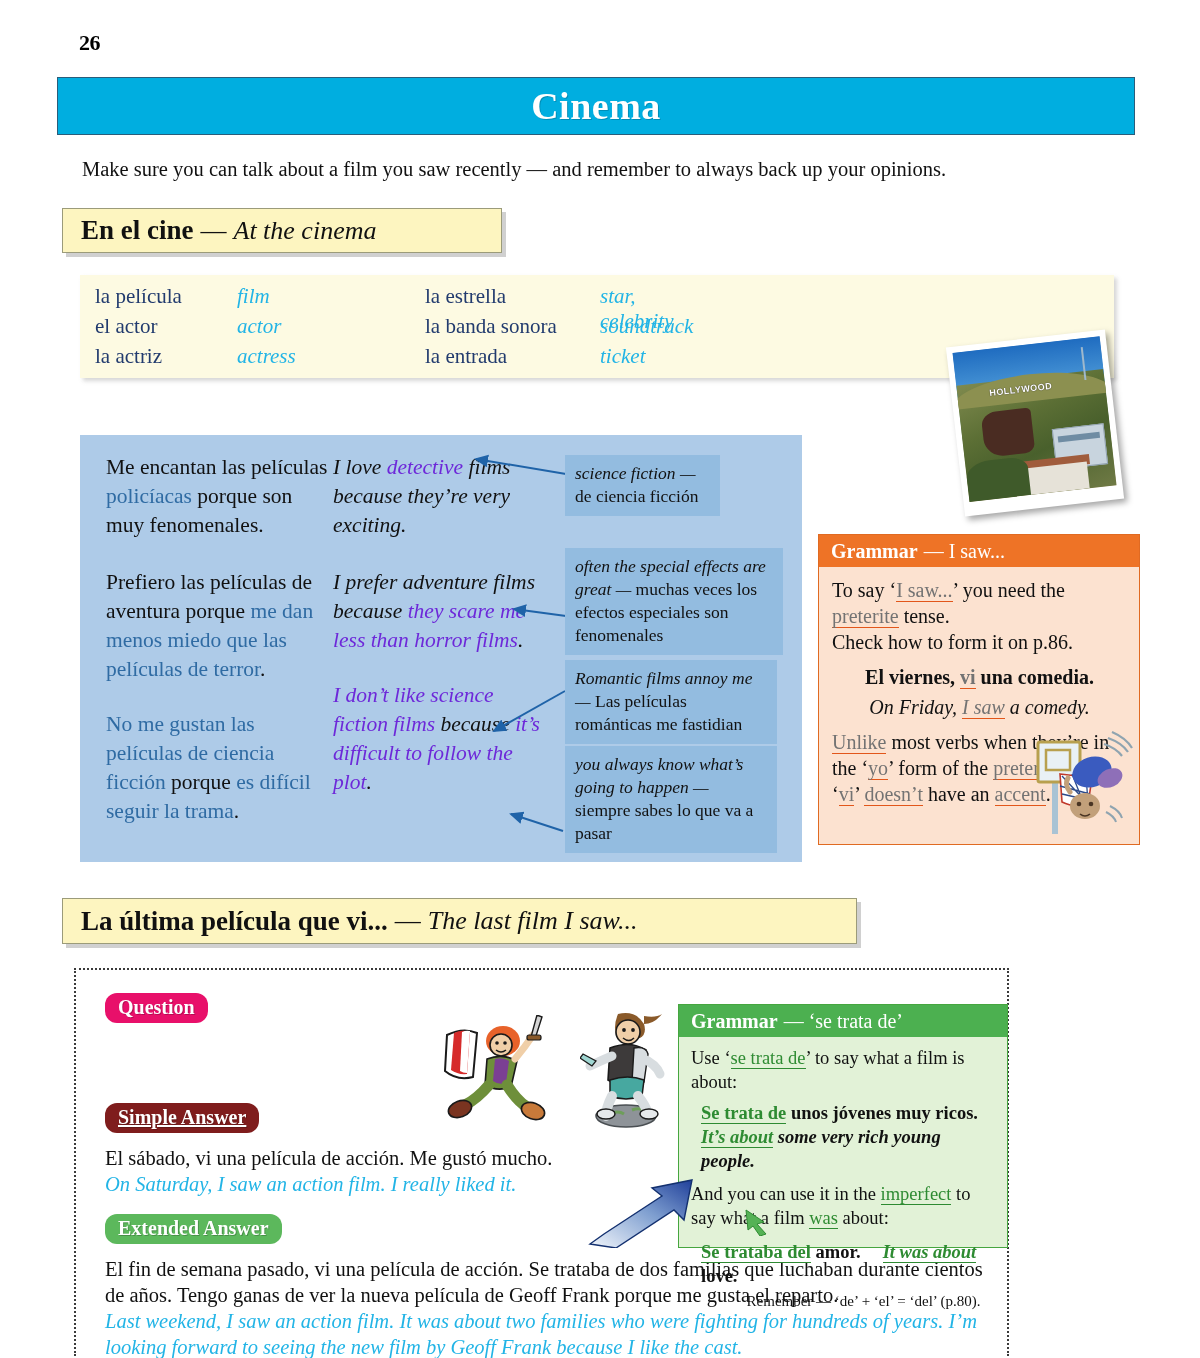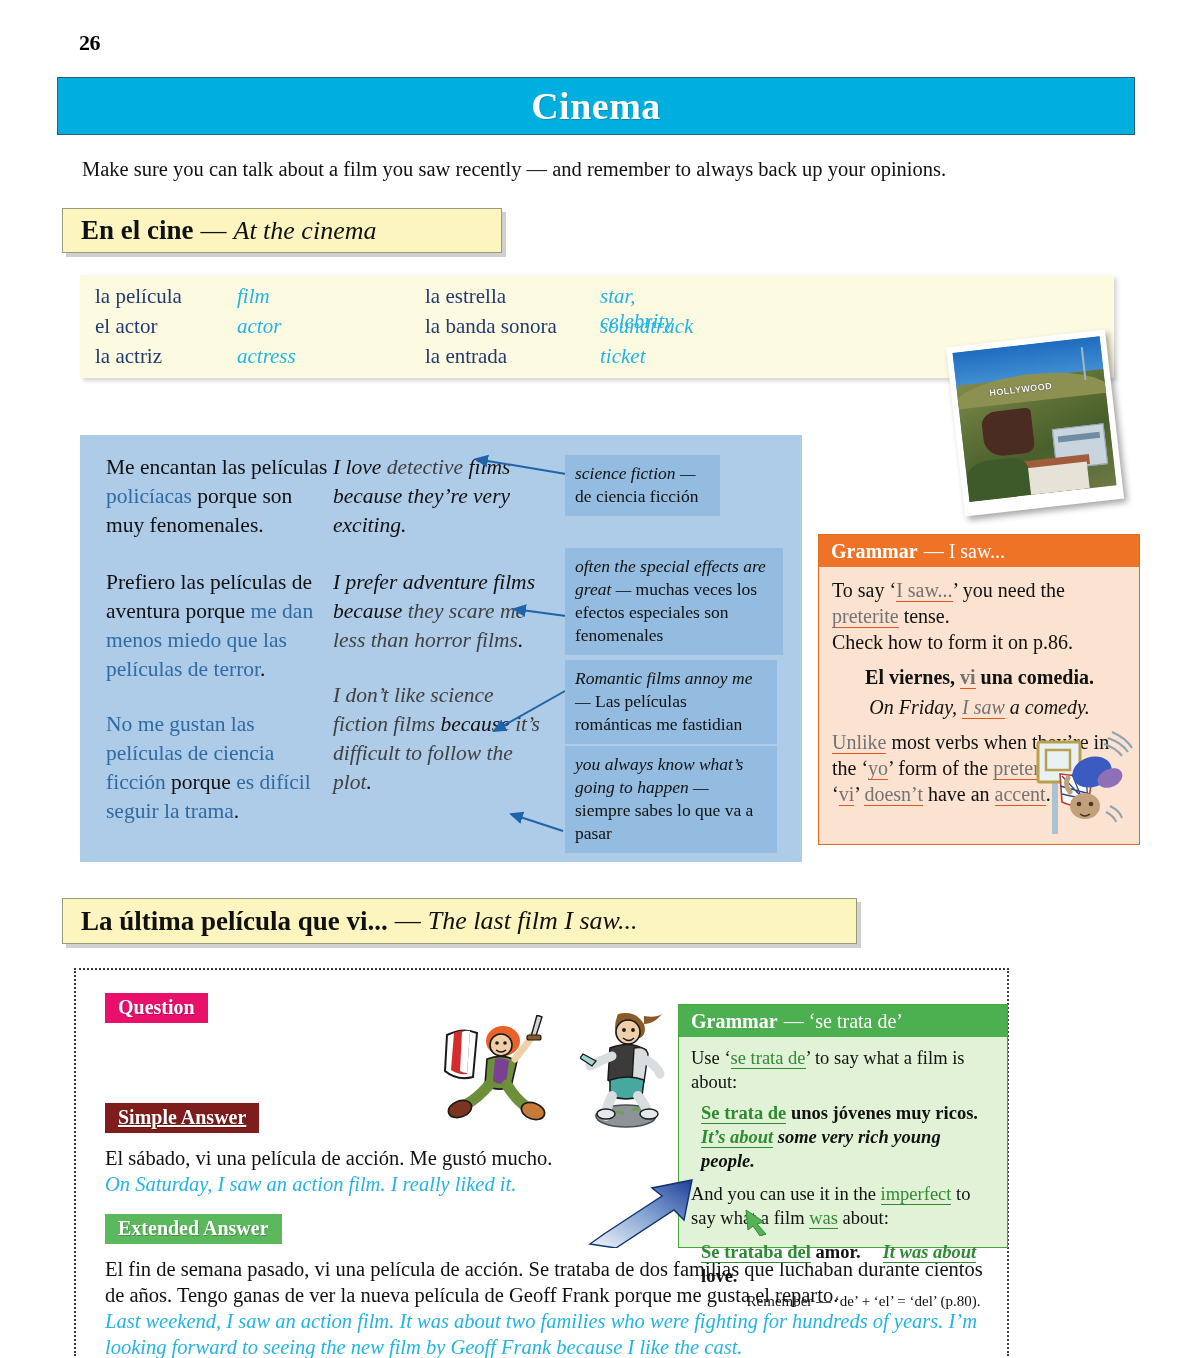--- a/index.html
+++ b/index.html
@@ -145,21 +145,21 @@
     font-size:21.5px;line-height:29px;color:#111;
   }
   .ex-col-en{
     position:absolute;left:253px;top:18px;width:208px;
     font-family:"Liberation Serif",serif;
     font-style:italic;font-size:21.5px;line-height:29px;color:#111;
   }
   .blk{margin-bottom:28px;}
   .blk.b2{margin-bottom:26px;}
   .hl{color:#2f6ba3;}
-  .ex-col-en .hl{color:#404040;}
+  .ex-col-en .hl{color:#6d28d9;}
 
   
   .note{
     position:absolute;
     background:#93bce0;
     font-family:"Liberation Serif",serif;
     font-size:17.5px;line-height:23px;color:#111;
     padding:7px 10px 8px 10px;
     box-sizing:border-box;
   }
@@ -209,20 +209,21 @@
     border:2.5px dotted #3a3a3a;
     border-bottom:none;
     box-sizing:border-box;
   }
   .tag{
     position:absolute;
     font-family:"Liberation Serif",serif;
     font-weight:700;font-size:20px;color:#fff;
     padding:3px 13px 4px 13px;
     text-shadow:1px 1px 0 rgba(0,0,0,.22);
+    border-radius:12px;
   }
   #tag-q{left:105px;top:993px;background:#e8106a;}
   #tag-s{left:105px;top:1103px;background:#7f1d1d;text-decoration:underline;}
   #tag-e{left:105px;top:1214px;background:#5cb85c;}
 
   .qtext{
     position:absolute;left:105px;
     font-family:"Liberation Serif",serif;
     font-size:20.5px;line-height:26px;color:#111;
   }

